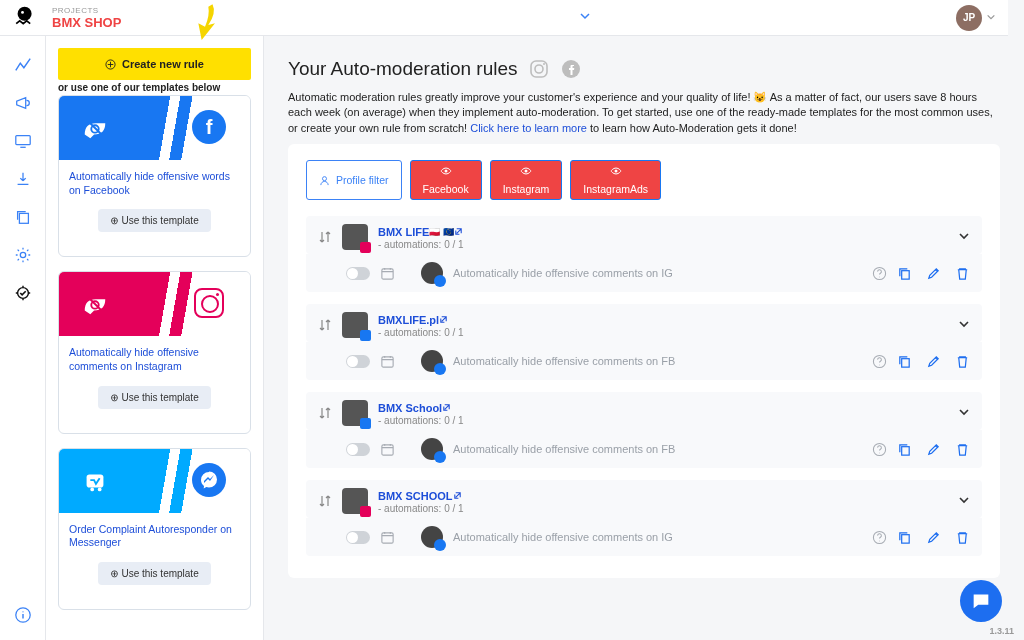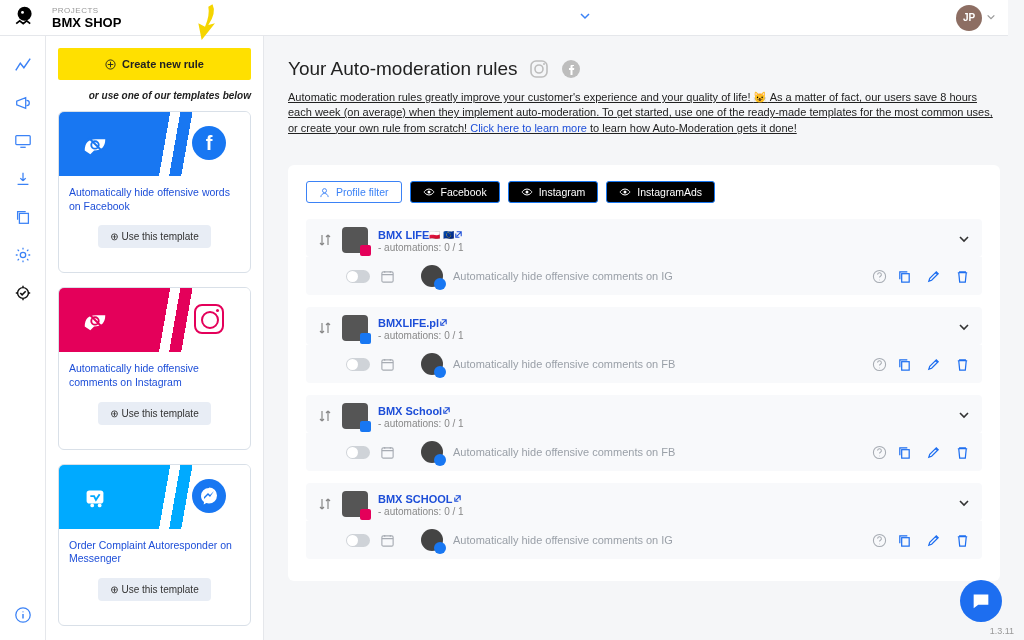--- a/index.html
+++ b/index.html
@@ -1,58 +1,58 @@
 <!DOCTYPE html>
 <html><head>
 <meta charset="utf-8">
 <style>
   * { box-sizing: border-box; margin: 0; padding: 0; }
   body { font-family: -apple-system, BlinkMacSystemFont, "Segoe UI", Arial, sans-serif; font-size: 12px; color: #222; background: #f5f6f8; width: 1024px; height: 640px; overflow: hidden; position: relative; }
   .topbar { position: absolute; top: 0; left: 0; right: 16px; height: 36px; background: #fff; border-bottom: 1px solid #e5e7eb; display: flex; align-items: center; padding: 0 12px; }
   .logo { width: 28px; height: 28px; margin-right: 12px; }
   .proj { font-size: 8px; color: #999; letter-spacing: 0.5px; }
-  .proj-name { font-size: 13px; font-weight: 700; color: #000000; }
+  .proj-name { font-size: 13px; font-weight: 700; color: #ef4444; }
   .proj-wrap { flex: 0 0 auto; }
   .proj-chev { margin-left: 8px; color: #3b82f6; }
   .spacer { flex: 1; }
   .avatar { width: 26px; height: 26px; border-radius: 50%; background: #8d6e63; color: #fff; font-size: 10px; font-weight: 600; display: flex; align-items: center; justify-content: center; }
   .sidenav { position: absolute; top: 36px; left: 0; width: 46px; bottom: 0; background: #fff; border-right: 1px solid #e5e7eb; display: flex; flex-direction: column; align-items: center; padding-top: 20px; gap: 20px; }
   .sidenav .nav-icon { width: 18px; height: 18px; color: #3b82f6; display: flex; align-items: center; justify-content: center; }
   .sidenav .nav-icon.active { color: #111; }
   .sidenav .bottom { margin-top: auto; margin-bottom: 16px; }
   .leftpanel { position: absolute; top: 36px; left: 46px; width: 218px; bottom: 0; background: #fff; border-right: 1px solid #e5e7eb; padding: 12px; overflow-y: auto; }
   .arrow-highlight { position: absolute; top: 0px; left: 170px; width: 60px; height: 50px; z-index: 10; }
   .create-btn { width: 100%; background: #ffe000; border: none; padding: 10px 0; font-size: 11px; font-weight: 600; color: #222; border-radius: 2px; cursor: pointer; display: flex; align-items: center; justify-content: center; gap: 6px; }
-  .or-text { text-align: right; font-size: 10px; font-weight: 600; margin: 10px 0; font-style: italic; }
+  .or-text { text-align: left; font-size: 10px; font-weight: 600; margin: 2px 0; }
   .template-card { border: 1px solid #d9e0e8; border-radius: 6px; margin-bottom: 14px; overflow: hidden; }
   .template-banner { height: 64px; position: relative; overflow: hidden; }
   .banner-fb { background: linear-gradient(100deg, #1877f2 55%, #fff 55%, #fff 60%, #1877f2 60%, #1877f2 66%, #fff 66%); }
   .banner-ig { background: linear-gradient(100deg, #e4005a 55%, #fff 55%, #fff 60%, #e4005a 60%, #e4005a 66%, #fff 66%); }
   .banner-msg { background: linear-gradient(100deg, #00aaff 55%, #fff 55%, #fff 60%, #00aaff 60%, #00aaff 66%, #fff 66%); }
   .banner-left-ic { position: absolute; left: 22px; top: 18px; width: 28px; height: 28px; color: #fff; }
   .banner-right-ic { position: absolute; right: 24px; top: 14px; width: 34px; height: 34px; border-radius: 50%; display: flex; align-items: center; justify-content: center; }
   .fb-circ { background: #1877f2; color: #fff; font-weight: 800; font-size: 20px; }
   .ig-sq { border: 2.5px solid #e4005a; border-radius: 8px; width: 30px; height: 30px; position: relative; }
   .ig-sq::after { content: ""; position: absolute; width: 14px; height: 14px; border: 2.5px solid #e4005a; border-radius: 50%; top: 5px; left: 5px; }
   .ig-sq::before { content: ""; position: absolute; width: 3px; height: 3px; background: #e4005a; border-radius: 50%; top: 3px; right: 3px; }
   .msg-circ { background: #1877f2; color: #fff; }
   .template-body { padding: 10px 10px 12px; }
   .template-title { color: #1d4ed8; font-size: 10.5px; font-weight: 400; line-height: 1.3; margin-bottom: 10px; }
   .use-btn { display: block; margin: 12px auto; background: #e8edf5; border: none; padding: 6px 12px; border-radius: 4px; font-size: 10px; color: #333; font-weight: 500; cursor: pointer; }
   .main { position: absolute; top: 36px; left: 264px; right: 0; bottom: 0; padding: 22px 24px; overflow-y: auto; }
   .page-title-row { display: flex; align-items: center; gap: 10px; margin-bottom: 10px; }
   .page-title { font-size: 19px; font-weight: 400; }
   .social-ic { width: 22px; height: 22px; color: #bdbdbd; }
-  .desc { font-size: 11px; line-height: 1.4; color: #222; margin-bottom: 29px; text-decoration: underline; }
+  .desc { font-size: 11px; line-height: 1.4; color: #222; margin-bottom: 8px; }
   .desc a { color: #1d4ed8; text-decoration: none; }
   .panel { background: #fff; border-radius: 6px; padding: 16px 18px 10px; }
   .filter-row { display: flex; gap: 8px; margin-bottom: 16px; }
   .pill { display: inline-flex; align-items: center; gap: 6px; padding: 4px 12px; border-radius: 3px; font-size: 10.5px; font-weight: 500; cursor: pointer; }
   .pill.outline { background: #fff; border: 1px solid #3b82f6; color: #3b82f6; }
-  .pill.solid { background: #000000; color: #fff; border: 1px solid #1877f2; }
+  .pill.solid { background: #ef4444; color: #fff; border: 1px solid #1877f2; flex-direction: column; }
   .profile-block { margin-bottom: 12px; }
   .profile-head { background: #f8f9fb; border-radius: 4px; padding: 8px 12px 4px; display: flex; align-items: center; gap: 10px; }
   .sort-ic { width: 14px; height: 14px; color: #888; }
   .prof-logo { width: 26px; height: 26px; background: #555; border-radius: 4px; position: relative; flex-shrink: 0; }
   .prof-logo::after { content: ""; position: absolute; right: -3px; bottom: -3px; width: 11px; height: 11px; border-radius: 2px; }
   .prof-logo.ig::after { background: #e4005a; }
   .prof-logo.fb::after { background: #1877f2; }
   .prof-info { flex: 1; }
   .prof-name { color: #1d4ed8; font-size: 11px; font-weight: 700; display: inline-flex; align-items: center; }
   .prof-sub { color: #888; font-size: 10px; }
@@ -60,21 +60,21 @@
   .rule-row { display: flex; align-items: center; gap: 10px; padding: 8px 12px 8px 40px; background: #f8f9fb; border-radius: 0 0 4px 4px; }
   .toggle { width: 24px; height: 13px; border-radius: 10px; background: #cfd3d8; position: relative; flex-shrink: 0; }
   .toggle::after { content: ""; position: absolute; width: 11px; height: 11px; background: #fff; border-radius: 50%; top: 1px; left: 1px; }
   .cal-ic, .q-ic, .act-ic { width: 15px; height: 15px; color: #a7acb3; }
   .rule-logo { width: 22px; height: 22px; background: #444; border-radius: 50%; position: relative; margin-left: 16px; flex-shrink: 0; }
   .rule-logo::after { content: ""; position: absolute; right: -3px; bottom: -3px; width: 12px; height: 12px; background: #1877f2; border-radius: 50%; color: #fff; font-size: 8px; display: flex; align-items: center; justify-content: center; }
   .rule-text { color: #9aa0a8; font-size: 11px; font-weight: 500; flex: 1; }
   .actions { display: flex; gap: 14px; }
   .act-ic.blue { color: #1d6ef0; }
   .ext-ic { width: 9px; height: 9px; }
-  .version { position: absolute; bottom: 4px; right: 10px; font-size: 9px; color: #999; }
+  .version { position: absolute; bottom: 4px; right: 10px; font-size: 9px; color: #999; font-weight: bold; }
   .chatbub { position: absolute; bottom: 18px; right: 22px; width: 42px; height: 42px; background: #1d6ef0; border-radius: 50%; display: flex; align-items: center; justify-content: center; color: #fff; }
 </style>
 </head>
 <body>
 
 <div class="topbar">
   <svg class="logo" viewBox="0 0 40 40">
       <circle cx="18" cy="14" r="10" fill="#000"></circle>
       <circle cx="15" cy="12" r="2" fill="#fff"></circle>
       <path d="M6 28 l5 -4 l5 4 l5 -4 l5 4" stroke="#000" stroke-width="2.5" fill="none"></path>

